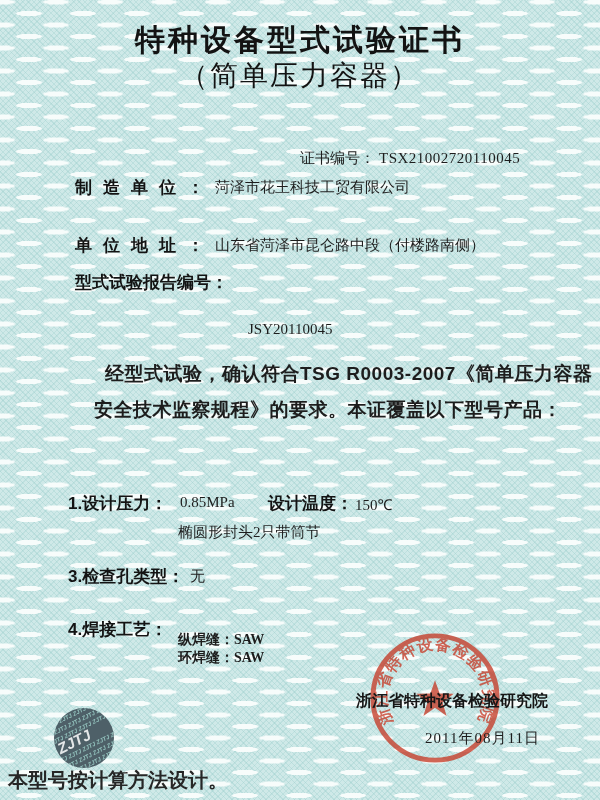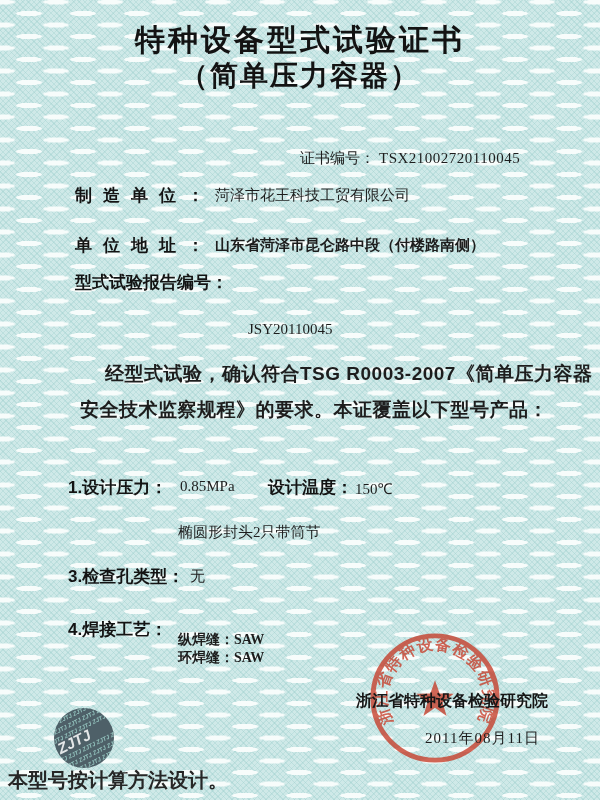--- a/index.html
+++ b/index.html
@@ -11,21 +11,21 @@
       radial-gradient(ellipse 21px 4.2px at center, #f7fcfb 58%, rgba(247,252,251,0) 66%),
       radial-gradient(ellipse 21px 4.2px at center, #f7fcfb 58%, rgba(247,252,251,0) 66%),
       repeating-linear-gradient(45deg, rgba(150,203,201,0.35) 0px, rgba(150,203,201,0.35) 1px, transparent 1px, transparent 4px),
       repeating-linear-gradient(-45deg, rgba(150,203,201,0.30) 0px, rgba(150,203,201,0.30) 1px, transparent 1px, transparent 4px);
     background-size:54px 23px,54px 23px,auto,auto;
     background-position:2px 2px,29px 13.5px,0 0,0 0;
   }
   .abs{position:absolute;}
   .title1{top:20px;left:0;width:100%;text-align:center;font-size:30px;font-weight:bold;
     letter-spacing:3px;color:#131313;}
-  .title2{top:57px;left:0;width:100%;text-align:center;font-size:28px;font-weight:bold;
+  .title2{top:57px;left:0;width:100%;text-align:center;font-size:28px;font-weight:normal;
     letter-spacing:2px;color:#131313;}
   .certline{top:149px;left:300px;font-family:"Liberation Serif",serif;font-size:15px;color:#1d1d1d;}
   .certline .val{margin-left:4px;letter-spacing:0.5px;}
   .field{left:0;width:600px;height:24px;}
   .f-label{position:absolute;left:75px;top:0;font-size:17px;font-weight:bold;color:#131313;white-space:nowrap;}
   .f-label.spaced{letter-spacing:11px;}
   .f-value{position:absolute;top:2px;font-family:"Liberation Serif",serif;font-size:15px;color:#1d1d1d;white-space:nowrap;}
   .stmt{font-size:19px;font-weight:600;color:#1d1d1d;letter-spacing:0.5px;white-space:nowrap;}
   .item-label{font-size:17px;font-weight:600;color:#131313;white-space:nowrap;}
   .item-value{font-family:"Liberation Serif",serif;font-size:15px;color:#1d1d1d;white-space:nowrap;}
@@ -41,39 +41,39 @@
 
 <div class="page">
 
   <div class="abs title1">特种设备型式试验证书</div>
   <div class="abs title2">（简单压力容器）</div>
 
   <div class="abs certline">
     <span>证书编号：</span><span class="val">TSX21002720110045</span>
   </div>
 
-  <div class="abs field" style="top:184px;">
+  <div class="abs field" style="top:176px;">
     <span class="f-label spaced">制造单位：</span>
     <span class="f-value" style="left:215px;">菏泽市花王科技工贸有限公司</span>
   </div>
 
   <div class="abs field" style="top:234px;">
     <span class="f-label spaced">单位地址：</span>
-    <span class="f-value" style="left:215px;font-weight:bold;">山东省菏泽市昆仑路中段（付楼路南侧）</span>
+    <span class="f-value" style="left:215px;">山东省菏泽市昆仑路中段（付楼路南侧）</span>
   </div>
 
   <div class="abs field" style="top:271px;">
     <span class="f-label">型式试验报告编号：</span>
     <span class="f-value" style="left:248px;margin-top:48px;">JSY20110045</span>
   </div>
 
   <div class="abs stmt" style="top:361px;left:105px;">经型式试验，确认符合TSG R0003-2007《简单压力容器</div>
-  <div class="abs stmt" style="top:397px;left:54px;padding-left:26px;">安全技术监察规程》的要求。本证覆盖以下型号产品：</div>
+  <div class="abs stmt" style="top:397px;left:68px;padding-left:26px;">安全技术监察规程》的要求。本证覆盖以下型号产品：</div>
 
-  <div class="abs" style="top:476px;left:0;width:600px;height:15px;text-align:center;">
+  <div class="abs" style="top:492px;left:0;width:600px;height:15px;text-align:center;">
     <span class="item-label" style="position:absolute;left:68px;">1.设计压力：</span>
     <span class="item-value" style="position:absolute;left:180px;top:2px;">0.85MPa</span>
     <span class="item-label" style="position:absolute;left:268px;">设计温度：</span>
     <span class="item-value" style="position:absolute;left:355px;top:2px;">150℃</span>
   </div>
 
   <div class="abs" style="top:521px;left:0;width:600px;height:24px;">
     <span class="item-value" style="position:absolute;left:178px;top:2px;">椭圆形封头2只带筒节</span>
   </div>
 

